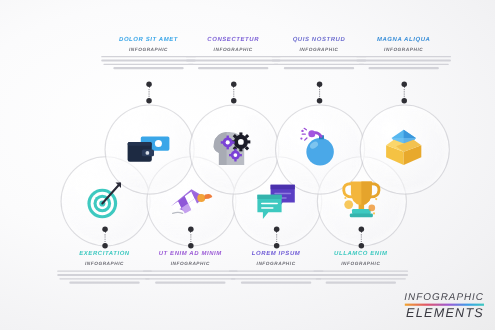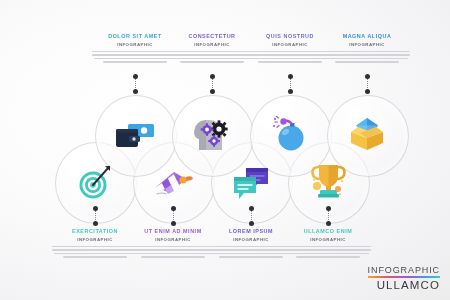--- a/index.html
+++ b/index.html
@@ -2,21 +2,21 @@
 <html><head>
 <meta charset="utf-8">
 <style>
   html,body{margin:0;padding:0;}
   body{
     width:450px;height:300px;overflow:hidden;
     font-family:"Liberation Sans",sans-serif;
     background:radial-gradient(ellipse at 32% 38%, #ffffff 0%, #fbfbfc 42%, #f2f2f4 78%, #ececed 100%);
     position:relative;
   }
-  .stage{position:absolute;inset:0;}
+  .stage{position:absolute;inset:0;font-style:italic;}
 
   
   .circle{
     position:absolute;border-radius:50%;
     border:1px solid rgba(150,150,158,.30);
     background:radial-gradient(circle at 34% 26%, rgba(255,255,255,.92) 0%, rgba(252,252,253,.55) 46%, rgba(236,236,240,.42) 100%);
     box-shadow:inset 0 0 10px rgba(255,255,255,.9);
   }
   .ring-top{width:80px;height:80px;top:95px;}
   .ring-bot{width:80px;height:80px;top:142px;}
@@ -336,16 +336,16 @@
         <i></i>
         <i></i>
         <i></i>
         <i></i>
       </div>
   </div>
 
   <div class="brand">
     <div class="b1">INFOGRAPHIC</div>
     <div class="bar"></div>
-    <div class="b2">ULLAMCO</div>
+    <div class="b2">ELEMENTS</div>
   </div>
 
 </div>
 
 </body></html>

